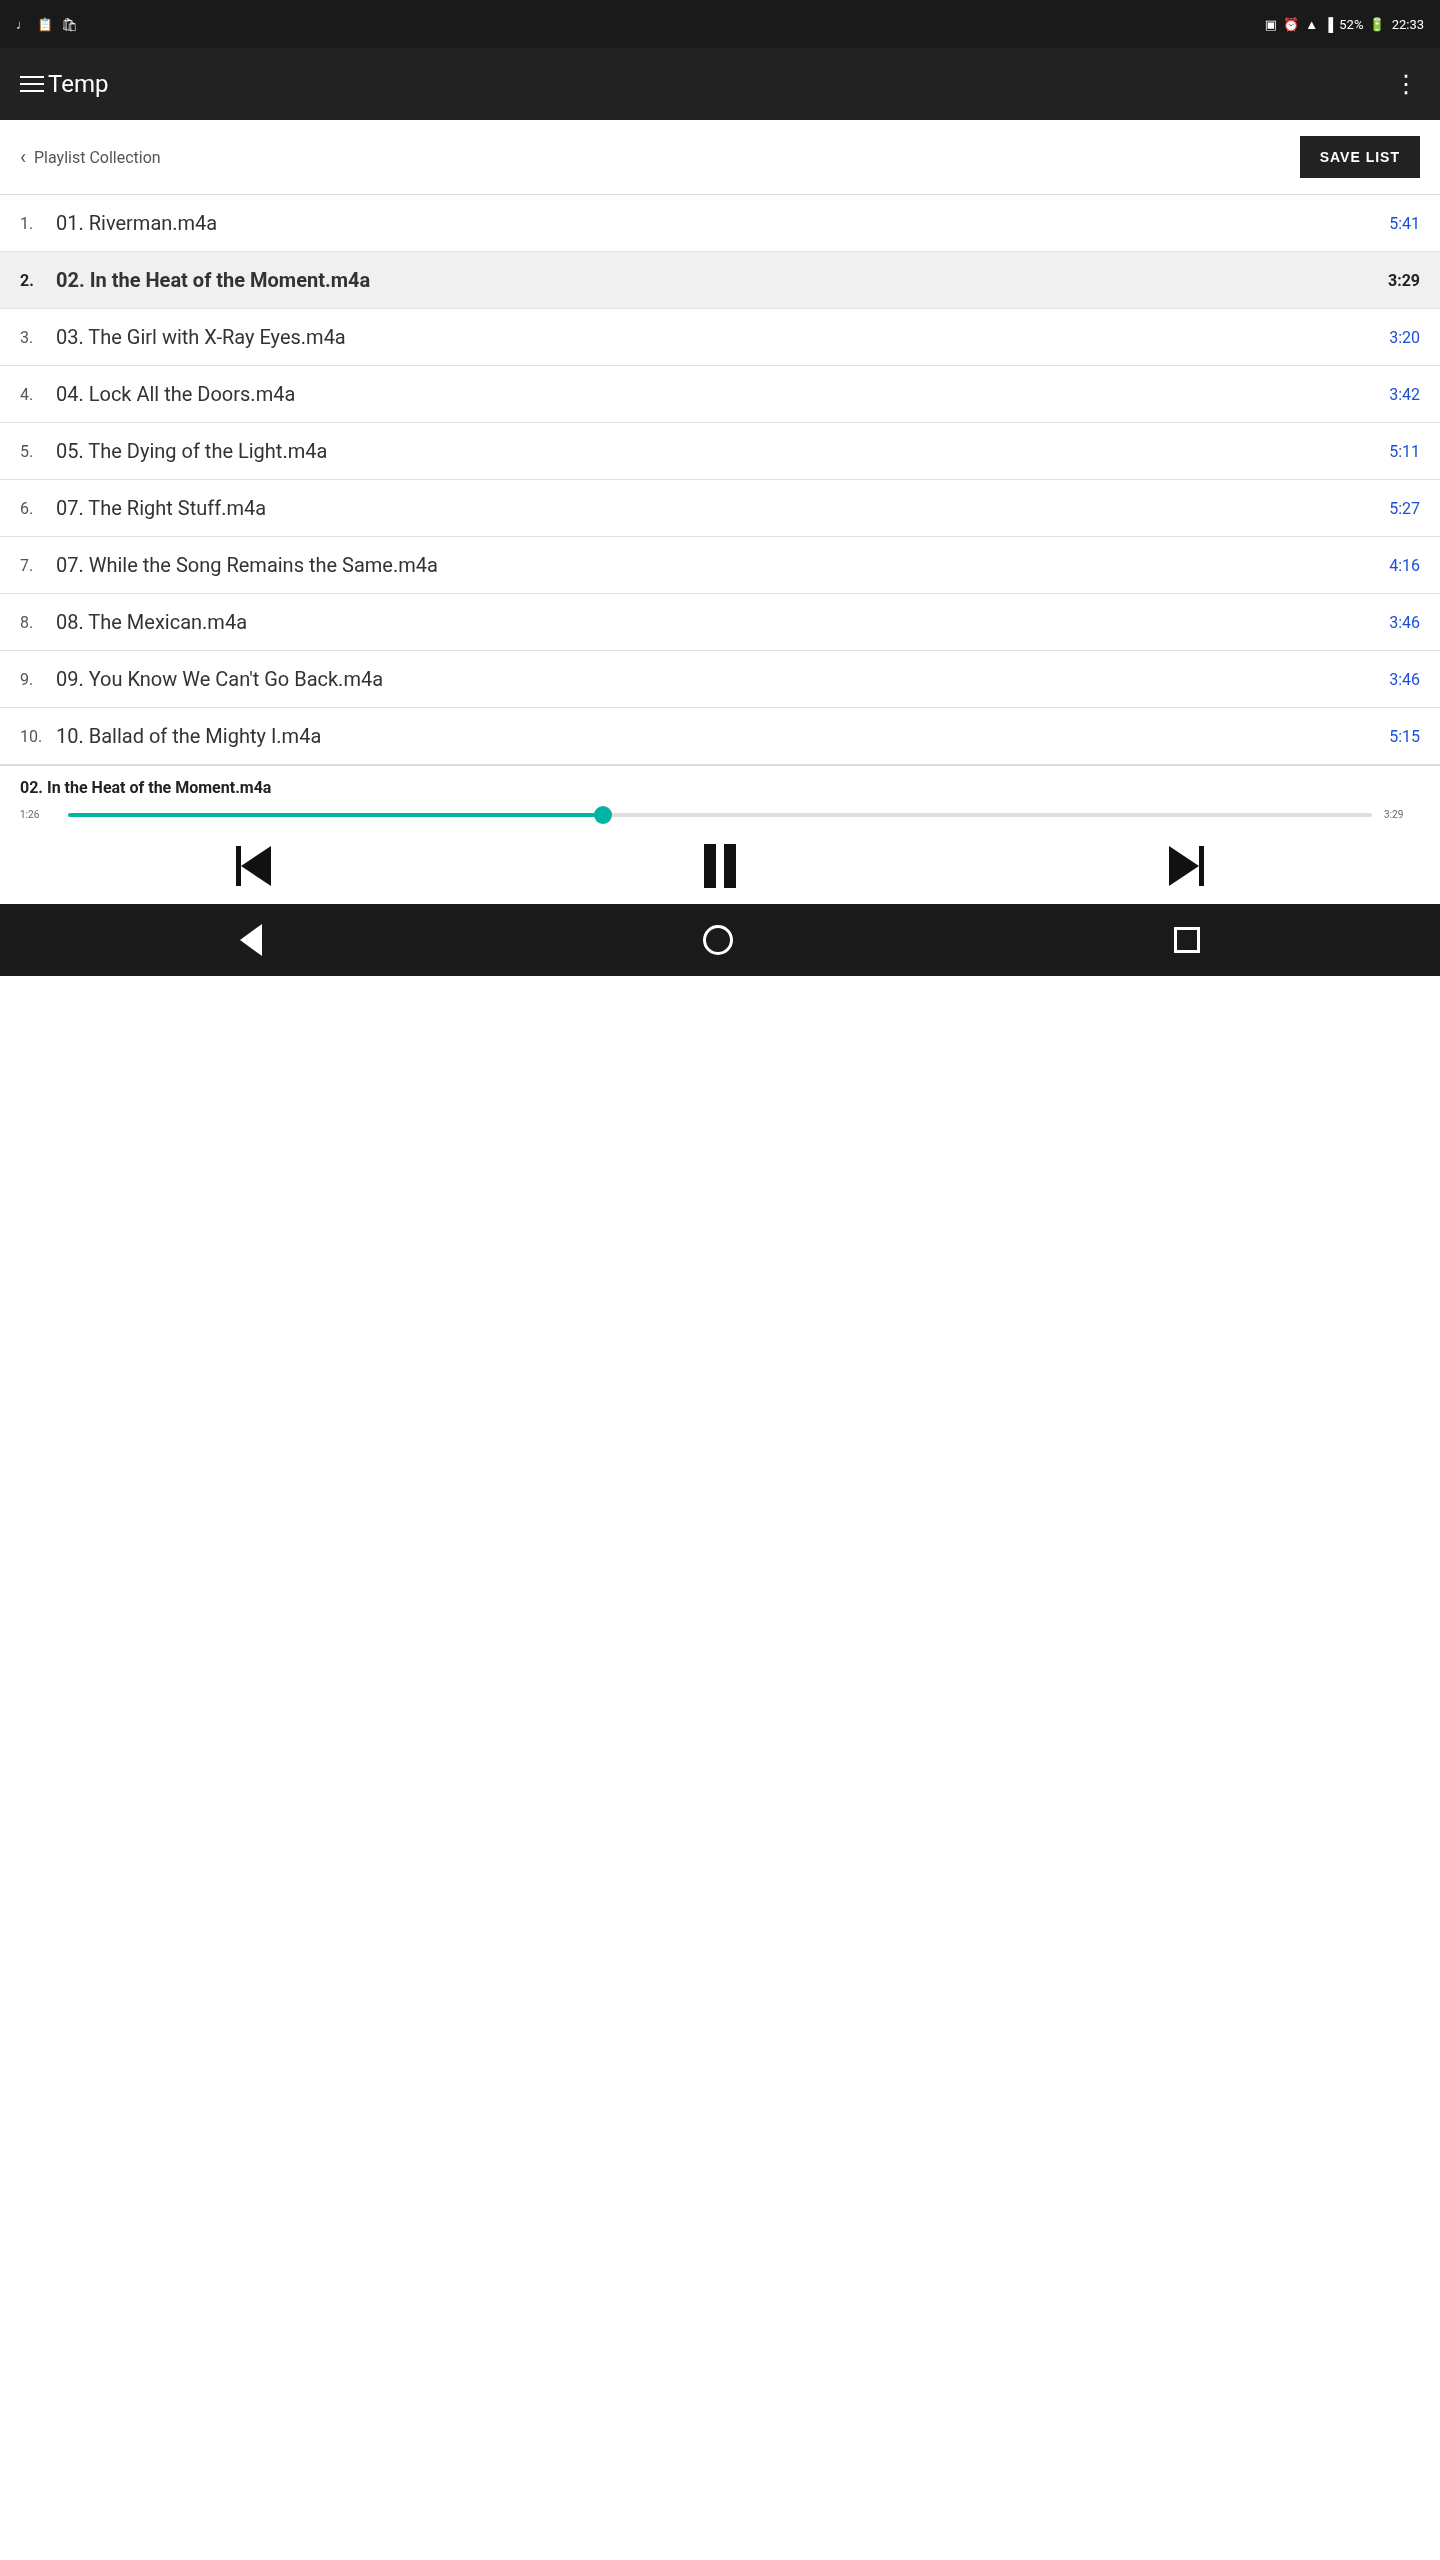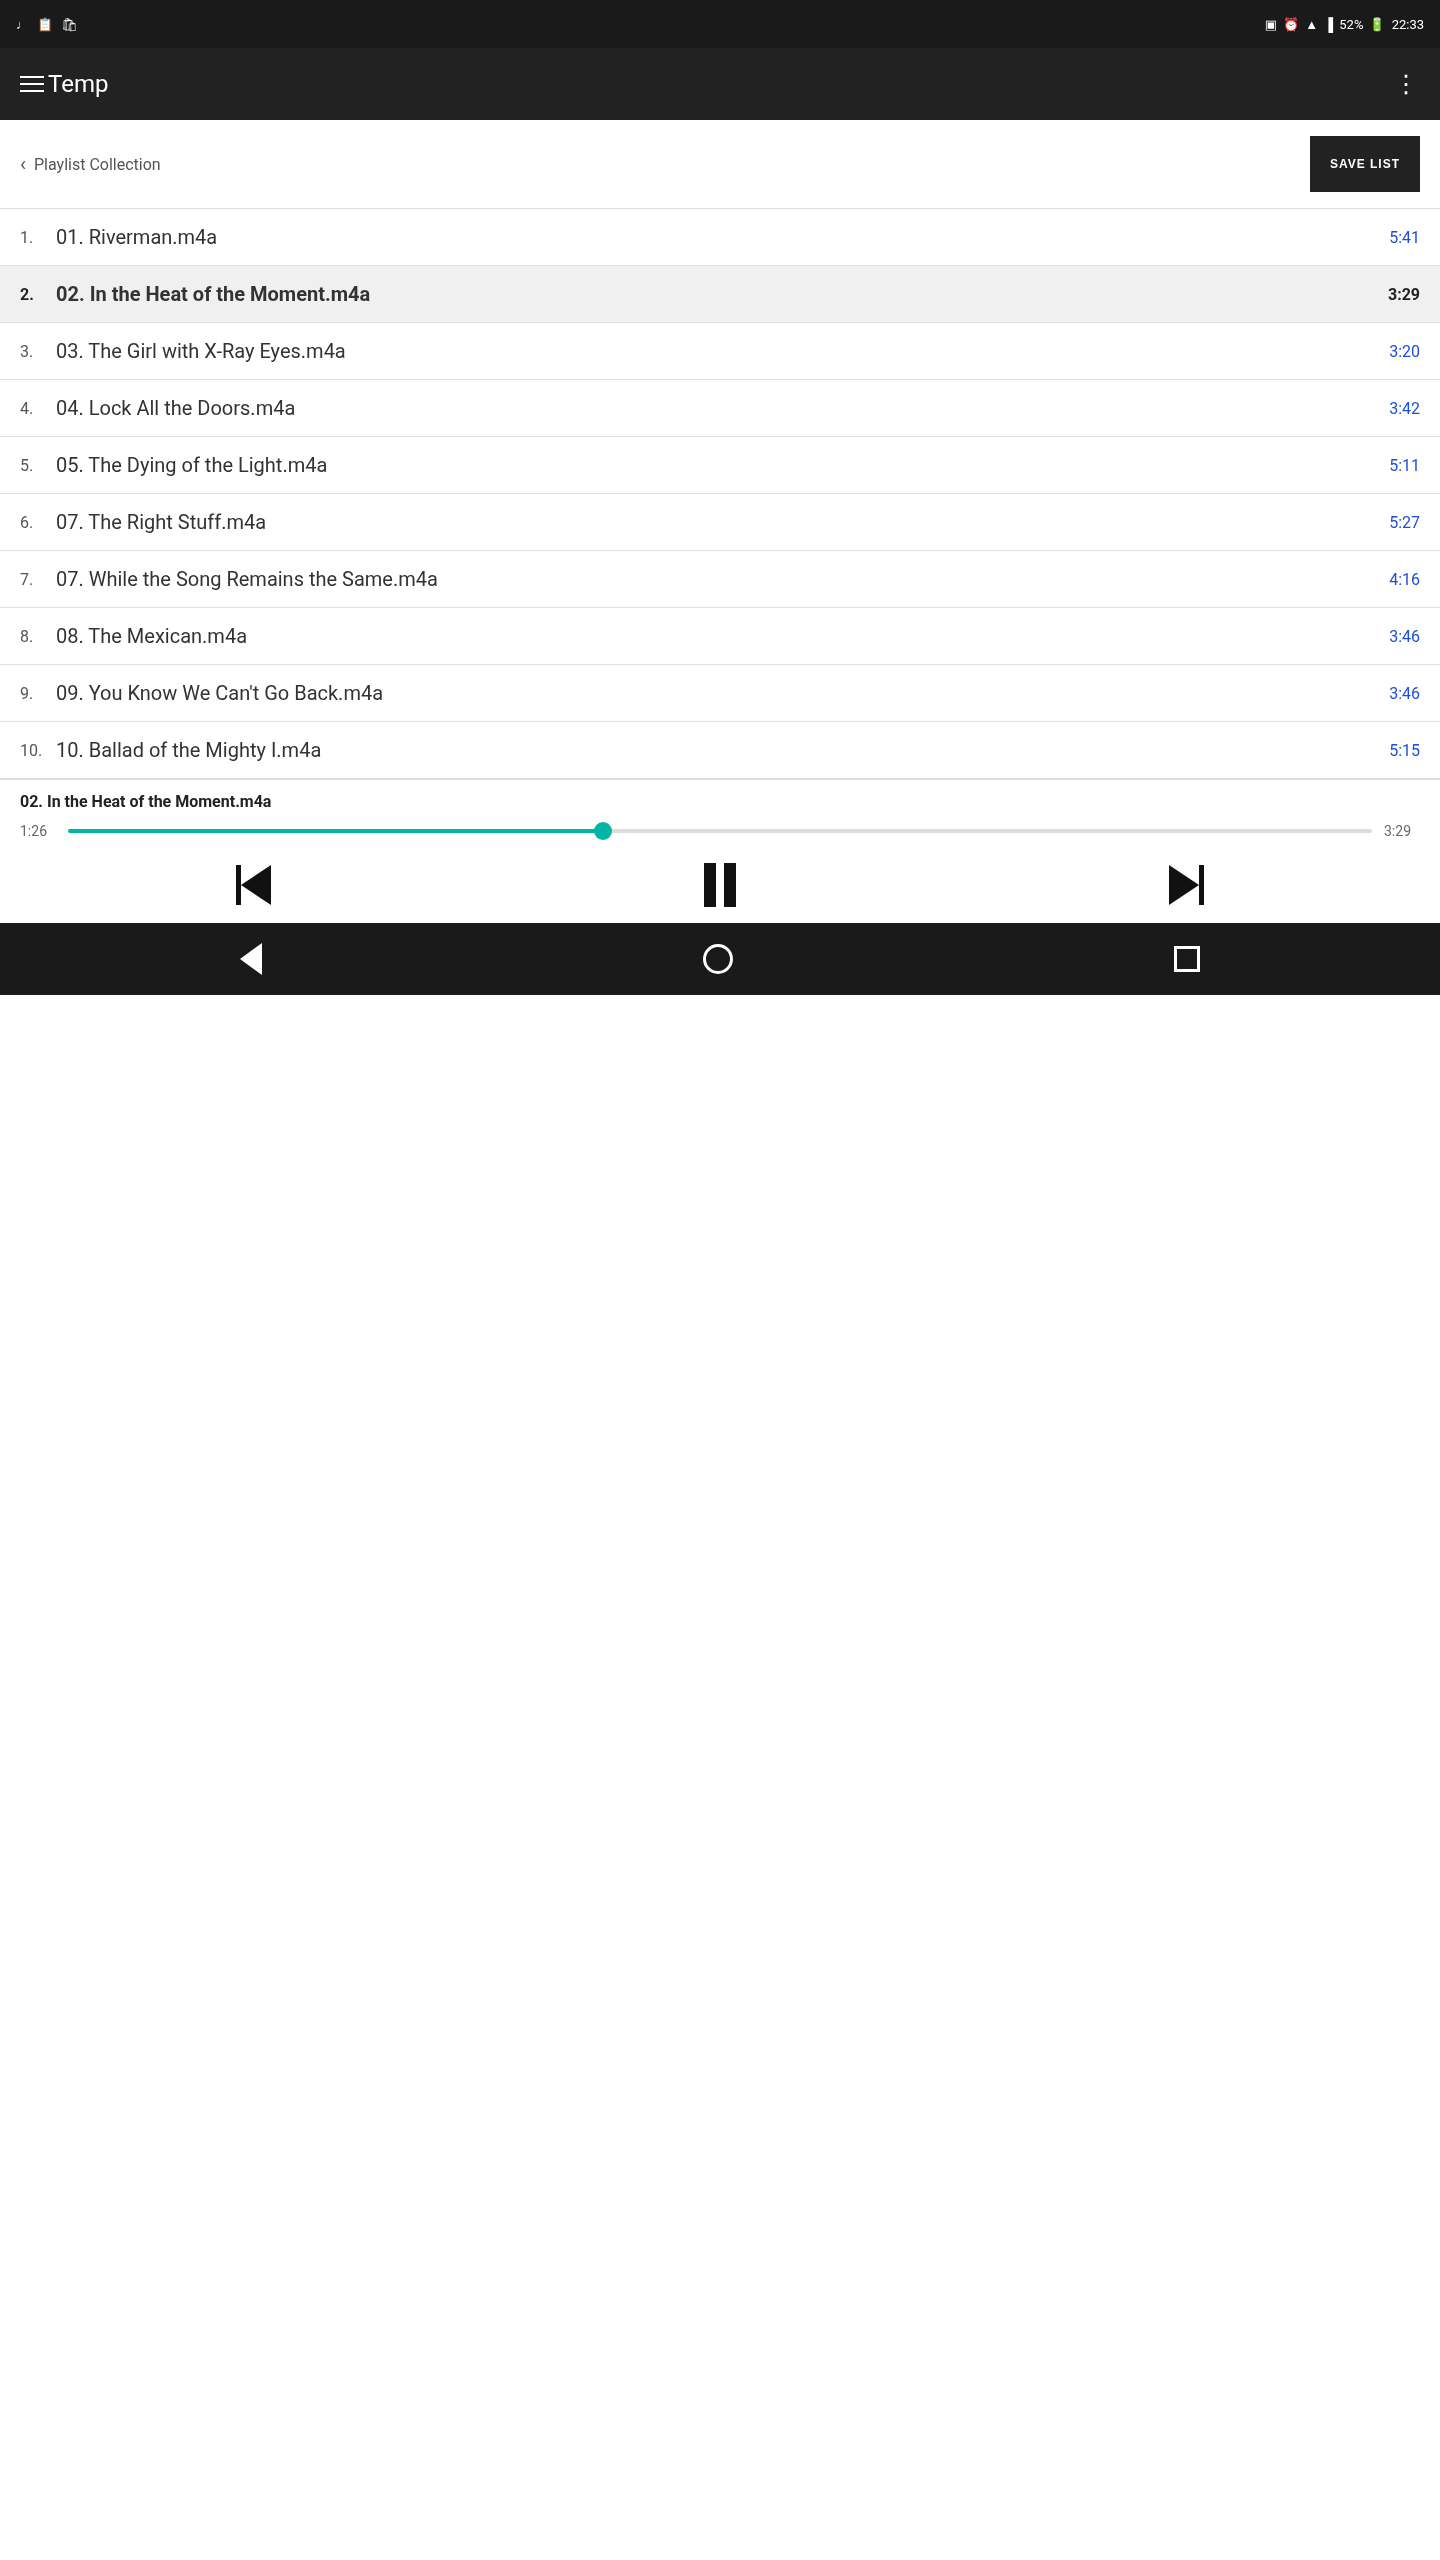--- a/index.html
+++ b/index.html
@@ -44,22 +44,22 @@
       padding: 16px 20px;
       border-bottom: 1px solid #ddd;
       background: #fff;
     }
     .breadcrumb-left { display: flex; align-items: center; gap: 8px; color: #555; font-size: 16px; }
     .back-arrow { font-size: 20px; color: #555; }
     .save-list-btn {
       background: #222;
       color: #fff;
       border: none;
-      padding: 21px 20px;
-      font-size: 12px;
+      padding: 13px 20px;
+      font-size: 14px;
       font-weight: bold;
       letter-spacing: 1px;
       cursor: pointer;
     }
 
     
     .track-list { background: #fff; }
     .track-item {
       display: flex;
       align-items: center;
@@ -93,21 +93,21 @@
       border-top: 1px solid #ddd;
       padding: 12px 20px 8px;
     }
     .player-title { font-size: 16px; font-weight: bold; color: #222; margin-bottom: 12px; }
     .progress-row {
       display: flex;
       align-items: center;
       gap: 12px;
       margin-bottom: 16px;
     }
-    .time-label { font-size: 14px; color: #666; min-width: 36px; }
+    .time-label { font-size: 10px; color: #666; min-width: 36px; }
     .progress-track {
       flex: 1;
       height: 4px;
       background: #ddd;
       border-radius: 2px;
       position: relative;
       cursor: pointer;
     }
     .progress-fill {
       height: 4px;

